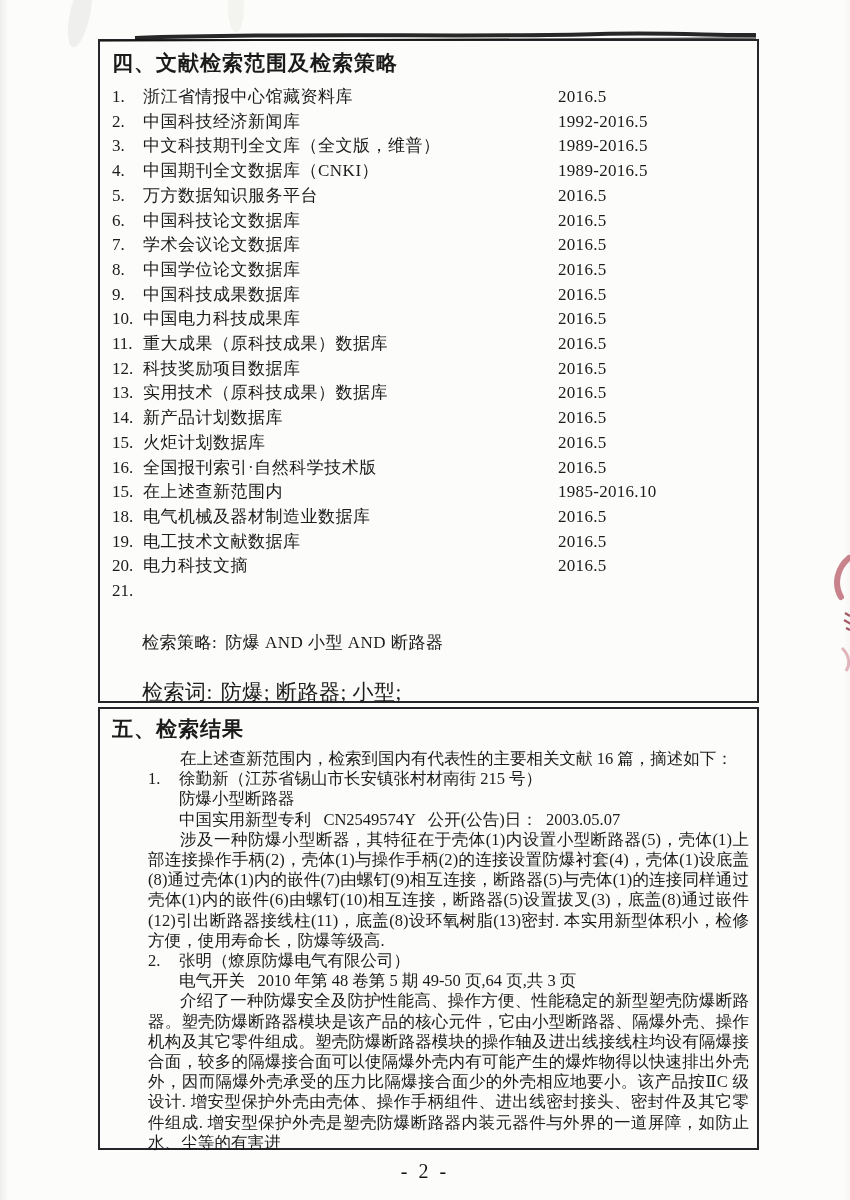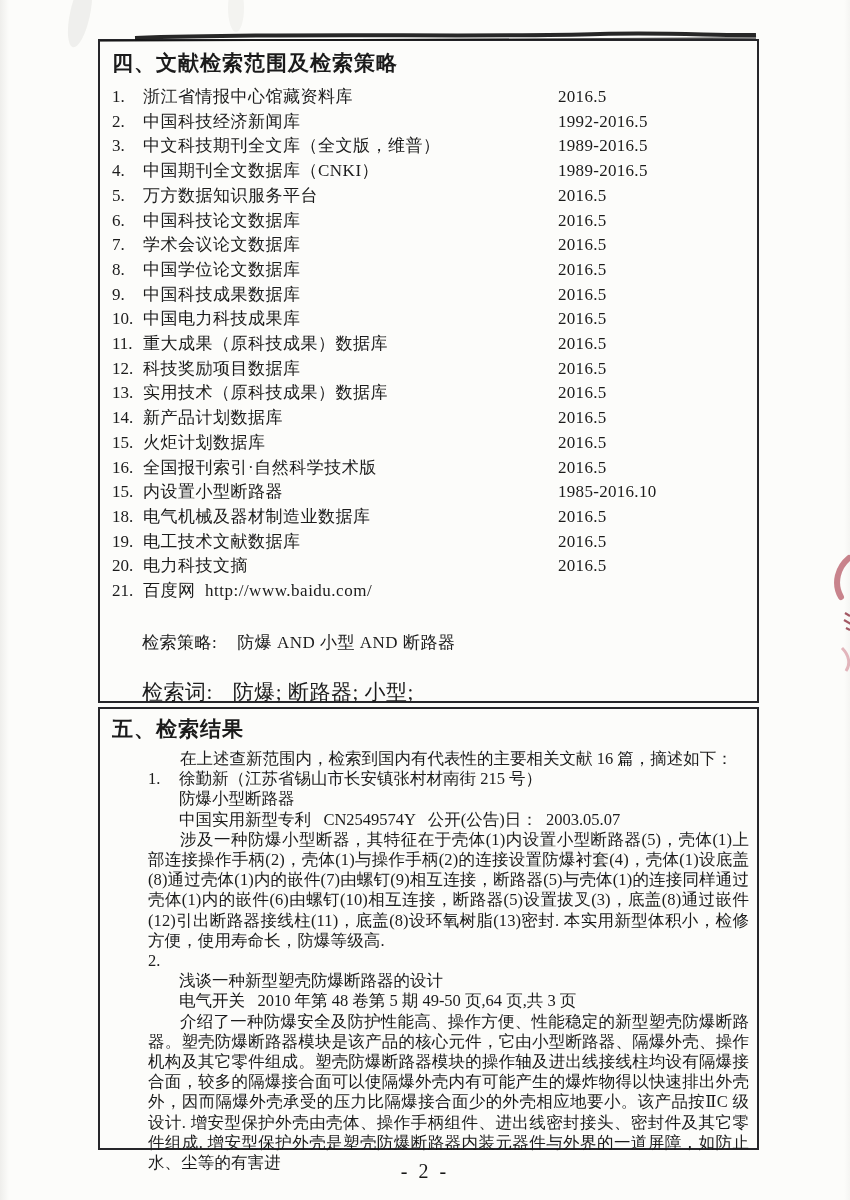--- a/index.html
+++ b/index.html
@@ -27,21 +27,21 @@
   #box2 .sec-title{margin:2px 0 6px 0;}
 
   
   .db-row{position:relative;display:flex;line-height:24.7px;font-size:17px;}
   .db-num{width:31px;flex:none;}
   .db-name{letter-spacing:0.5px;white-space:pre;}
   .db-range{position:absolute;left:446px;top:0;letter-spacing:0.3px;}
 
   .strategy-line{margin:27px 0 0 30px;font-size:17px;letter-spacing:0.5px;}
   .terms-line{margin:24px 0 0 30px;font-size:21px;letter-spacing:0.5px;}
-  .inline-label{margin-right:20px;}
+  .inline-label{margin-right:8px;}
 
   
   .s5-text{font-size:16.5px;line-height:20.2px;margin-left:36px;}
   .intro{text-indent:32px;}
   .rec-head{display:flex;}
   .rec-num{width:31px;flex:none;}
   .rec-line{margin-left:31px;white-space:pre-wrap;}
   .rec-abstract{text-indent:32px;text-align:justify;letter-spacing:0.1px;}
 
   .footer{
@@ -151,21 +151,21 @@
         </div>
 
         <div class="db-row">
           <span class="db-num">16.</span>
           <span class="db-name">全国报刊索引·自然科学技术版</span>
           <span class="db-range">2016.5</span>
         </div>
 
         <div class="db-row">
           <span class="db-num">15.</span>
-          <span class="db-name">内设置小型断路器</span>
+          <span class="db-name">在上述查新范围内</span>
           <span class="db-range">1985-2016.10</span>
         </div>
 
         <div class="db-row">
           <span class="db-num">18.</span>
           <span class="db-name">电气机械及器材制造业数据库</span>
           <span class="db-range">2016.5</span>
         </div>
 
         <div class="db-row">
@@ -175,21 +175,20 @@
         </div>
 
         <div class="db-row">
           <span class="db-num">20.</span>
           <span class="db-name">电力科技文摘</span>
           <span class="db-range">2016.5</span>
         </div>
 
         <div class="db-row">
           <span class="db-num">21.</span>
-          <span class="db-name">百度网  http://www.baidu.com/</span>
           <span class="db-range"></span>
         </div>
       </div>
 
     <div class="strategy-line">
       <span class="inline-label">检索策略:</span><span>防爆 AND 小型 AND 断路器</span>
     </div>
     <div class="terms-line">
       <span class="inline-label">检索词:</span><span>防爆; 断路器; 小型;</span>
     </div>
@@ -207,22 +206,22 @@
             <span>徐勤新（江苏省锡山市长安镇张村材南街 215 号）</span>
           </div>
           <div class="rec-line">防爆小型断路器</div>
           <div class="rec-line">中国实用新型专利   CN2549574Y   公开(公告)日：  2003.05.07</div>
           <div class="rec-abstract">涉及一种防爆小型断器，其特征在于壳体(1)内设置小型断路器(5)，壳体(1)上部连接操作手柄(2)，壳体(1)与操作手柄(2)的连接设置防爆衬套(4)，壳体(1)设底盖(8)通过壳体(1)内的嵌件(7)由螺钉(9)相互连接，断路器(5)与壳体(1)的连接同样通过壳体(1)内的嵌件(6)由螺钉(10)相互连接，断路器(5)设置拔叉(3)，底盖(8)通过嵌件(12)引出断路器接线柱(11)，底盖(8)设环氧树脂(13)密封. 本实用新型体积小，检修方便，使用寿命长，防爆等级高.</div>
         </div>
 
         <div class="record s5-text">
           <div class="rec-head">
             <span class="rec-num">2.</span>
+            <span>张明（燎原防爆电气有限公司）</span>
           </div>
-          <div class="rec-line">浅谈一种新型塑壳防爆断路器的设计</div>
           <div class="rec-line">电气开关   2010 年第 48 卷第 5 期 49-50 页,64 页,共 3 页</div>
           <div class="rec-abstract">介绍了一种防爆安全及防护性能高、操作方便、性能稳定的新型塑壳防爆断路器。塑壳防爆断路器模块是该产品的核心元件，它由小型断路器、隔爆外壳、操作机构及其它零件组成。塑壳防爆断路器模块的操作轴及进出线接线柱均设有隔爆接合面，较多的隔爆接合面可以使隔爆外壳内有可能产生的爆炸物得以快速排出外壳外，因而隔爆外壳承受的压力比隔爆接合面少的外壳相应地要小。该产品按ⅡC 级设计. 增安型保护外壳由壳体、操作手柄组件、进出线密封接头、密封件及其它零件组成. 增安型保护外壳是塑壳防爆断路器内装元器件与外界的一道屏障，如防止水、尘等的有害进</div>
         </div>
       </div>
   </div>
 
   <div class="footer">- 2 -</div>
 
   <svg class="artifacts" viewBox="0 0 850 1200" xmlns="http://www.w3.org/2000/svg">
 

